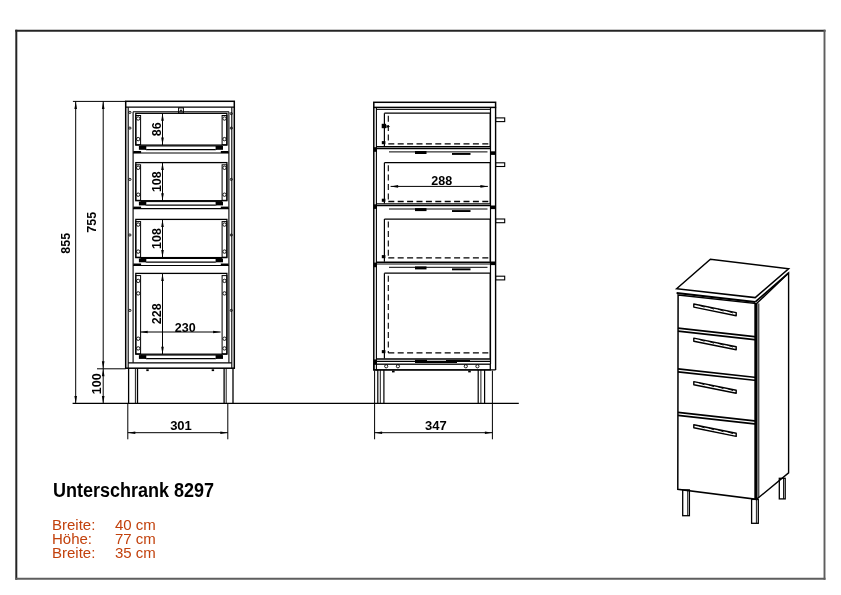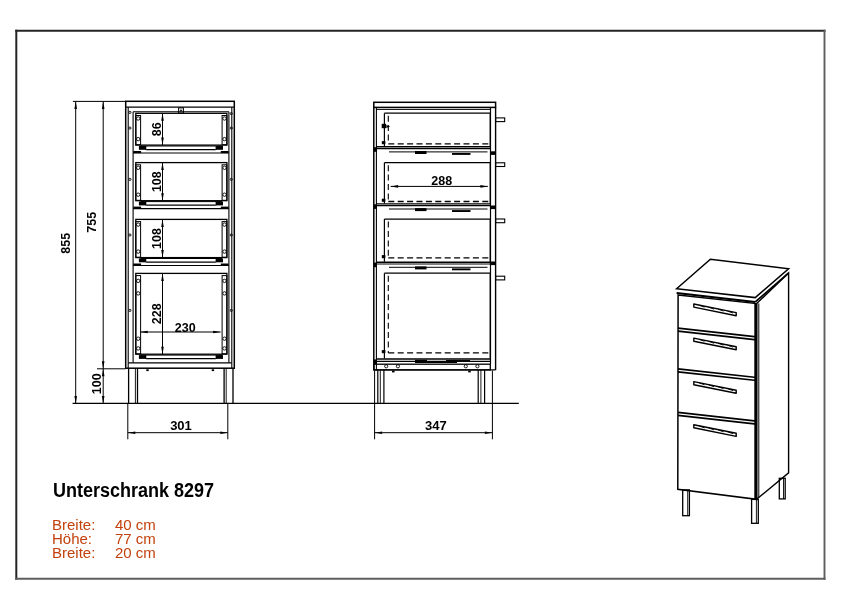--- a/index.html
+++ b/index.html
@@ -462,18 +462,18 @@
           <tr>
             <td style="width:63px">Breite:</td>
             <td class="v">40 cm</td>
           </tr>
 <tr>
             <td>Höhe:</td>
             <td class="v">77 cm</td>
           </tr>
 <tr>
             <td>Breite:</td>
-            <td class="v">20 cm</td>
+            <td class="v">35 cm</td>
           </tr>
 </tbody>
       </table>
 </div>
 </div>
 
 </body></html>

